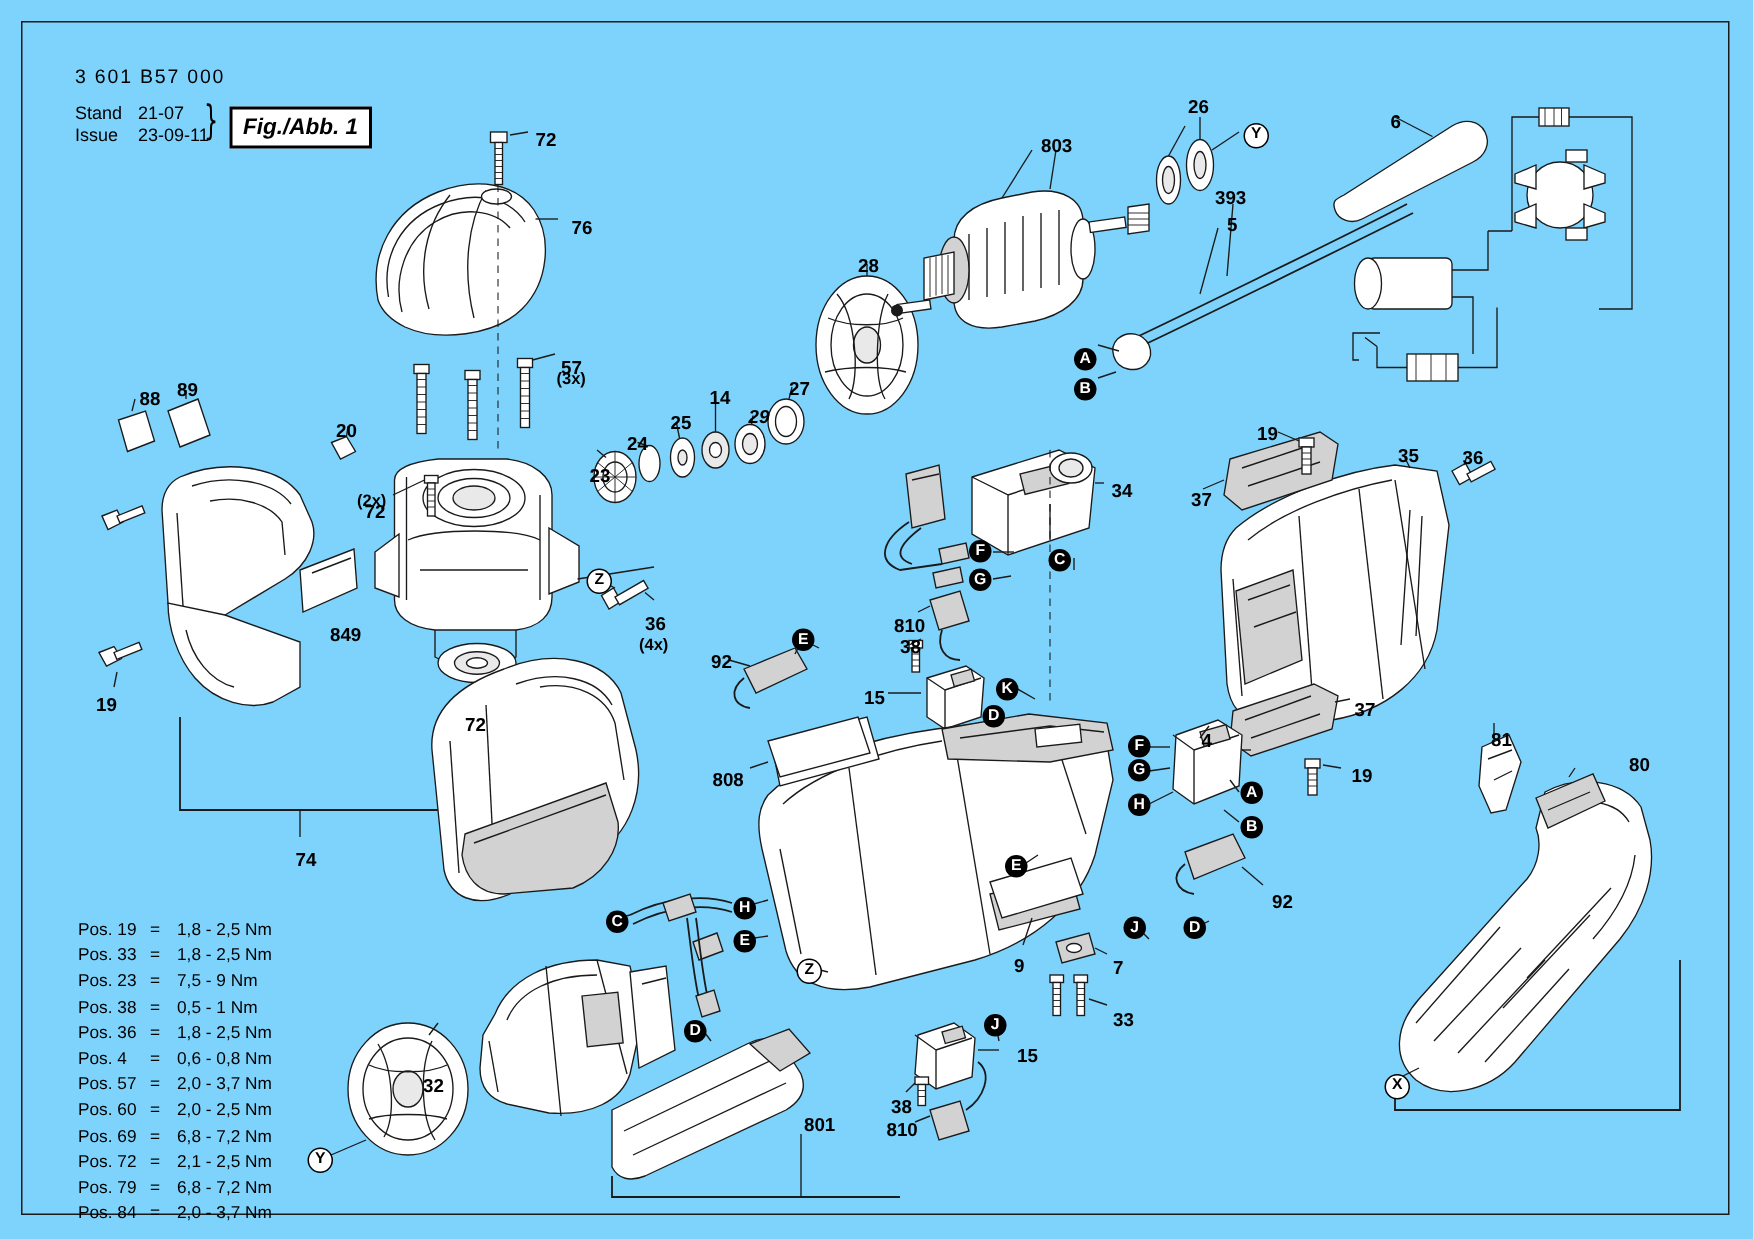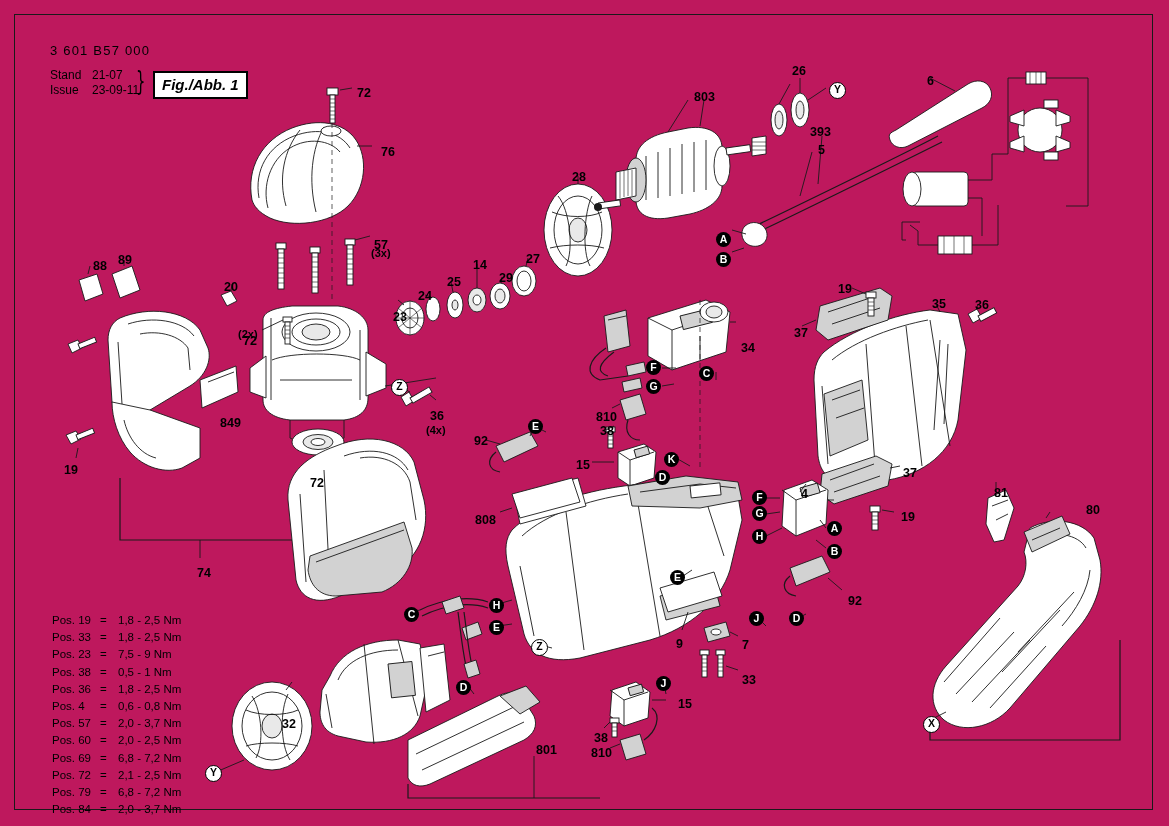--- a/index.html
+++ b/index.html
@@ -9,21 +9,21 @@
   }
   body {
     font-family: "Liberation Sans", sans-serif;
     color: #000000;
   }
   #page {
     position: relative;
     width: 1169px;
     height: 826px;
     overflow: hidden;
-    background: #be185d;
+    background: #7dd3fc;
   }
   .frame {
     position: absolute;
     left: 14px;
     top: 14px;
     width: 1139px;
     height: 796px;
     border: 1.5px solid #1a1a1a;
     box-sizing: border-box;
   }
@@ -656,35 +656,35 @@
       <div class="num small" style="left: 371px; top: 247px;">(3x)</div>
       <div class="num" style="left: 93px; top: 259px;">88</div>
       <div class="num" style="left: 118px; top: 253px;">89</div>
       <div class="num" style="left: 224px; top: 280px;">20</div>
       <div class="num small" style="left: 238px; top: 328px;">(2x)</div>
       <div class="num" style="left: 243px; top: 334px;">72</div>
       <div class="num" style="left: 393px; top: 310px;">23</div>
       <div class="num" style="left: 418px; top: 289px;">24</div>
       <div class="num" style="left: 447px; top: 275px;">25</div>
       <div class="num" style="left: 473px; top: 258px;">14</div>
-      <div class="num" style="left: 499px; top: 271px;">29</div>
+      <div class="num" style="left: 499px; top: 271px; font-style: italic;">29</div>
       <div class="num" style="left: 526px; top: 252px;">27</div>
       <div class="num" style="left: 572px; top: 170px;">28</div>
       <div class="num" style="left: 694px; top: 90px;">803</div>
       <div class="num" style="left: 792px; top: 64px;">26</div>
       <div class="num" style="left: 810px; top: 125px;">393</div>
       <div class="num" style="left: 818px; top: 143px;">5</div>
       <div class="num" style="left: 927px; top: 74px;">6</div>
       <div class="num" style="left: 220px; top: 416px;">849</div>
       <div class="num" style="left: 430px; top: 409px;">36</div>
       <div class="num small" style="left: 426px; top: 424px;">(4x)</div>
       <div class="num" style="left: 310px; top: 476px;">72</div>
       <div class="num" style="left: 64px; top: 463px;">19</div>
       <div class="num" style="left: 197px; top: 566px;">74</div>
-      <div class="num" style="left: 741px; top: 320px; margin-top: 21px;">34</div>
+      <div class="num" style="left: 741px; top: 320px;">34</div>
       <div class="num" style="left: 838px; top: 282px;">19</div>
       <div class="num" style="left: 932px; top: 297px;">35</div>
       <div class="num" style="left: 975px; top: 298px;">36</div>
       <div class="num" style="left: 794px; top: 326px;">37</div>
       <div class="num" style="left: 903px; top: 466px;">37</div>
       <div class="num" style="left: 801px; top: 487px;">4</div>
       <div class="num" style="left: 901px; top: 510px;">19</div>
       <div class="num" style="left: 596px; top: 410px;">810</div>
       <div class="num" style="left: 600px; top: 424px;">38</div>
       <div class="num" style="left: 474px; top: 434px;">92</div>

